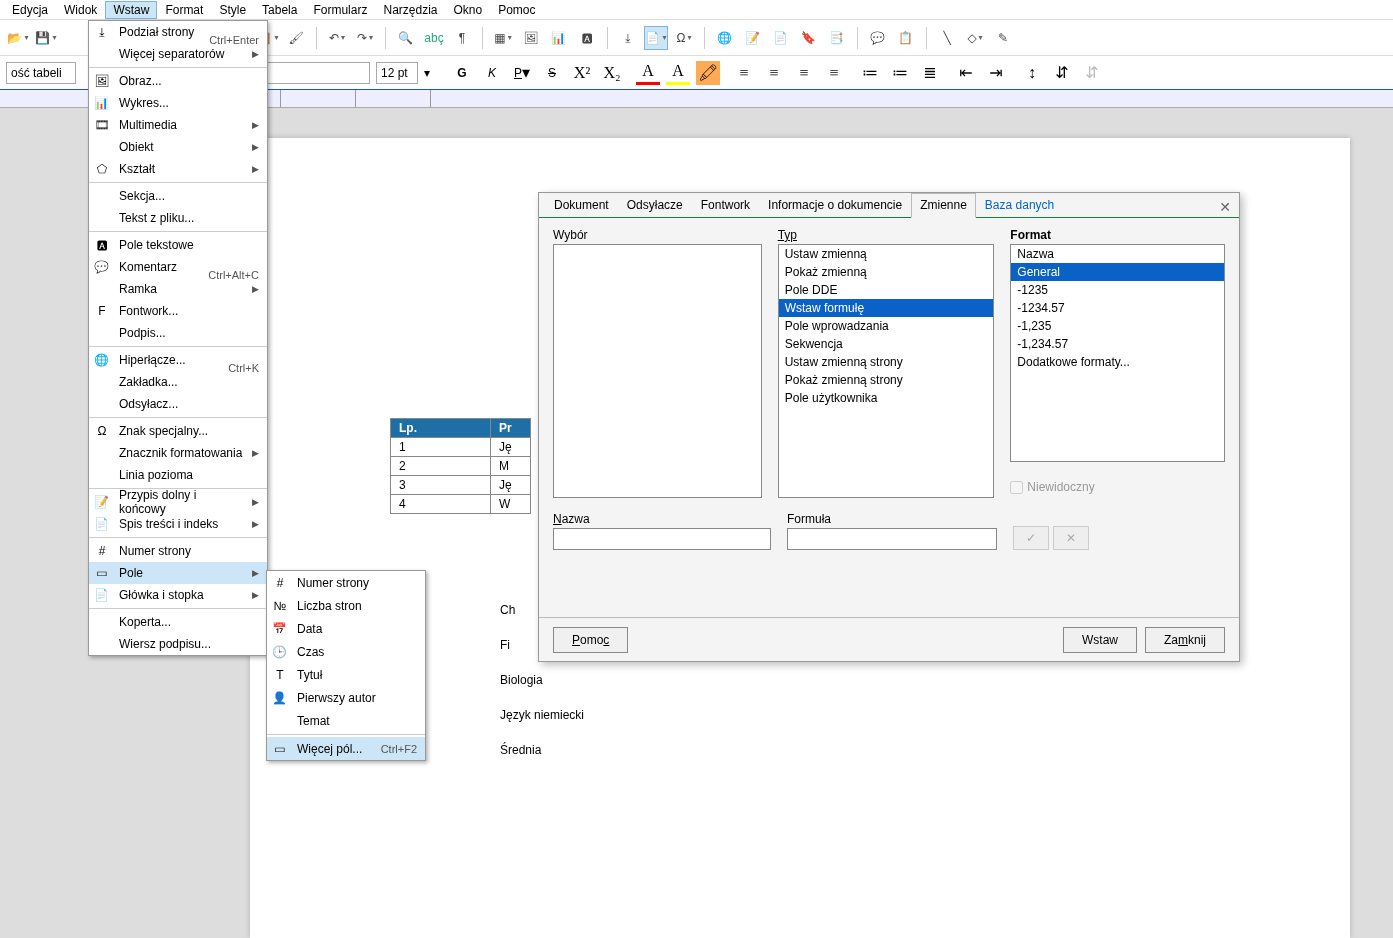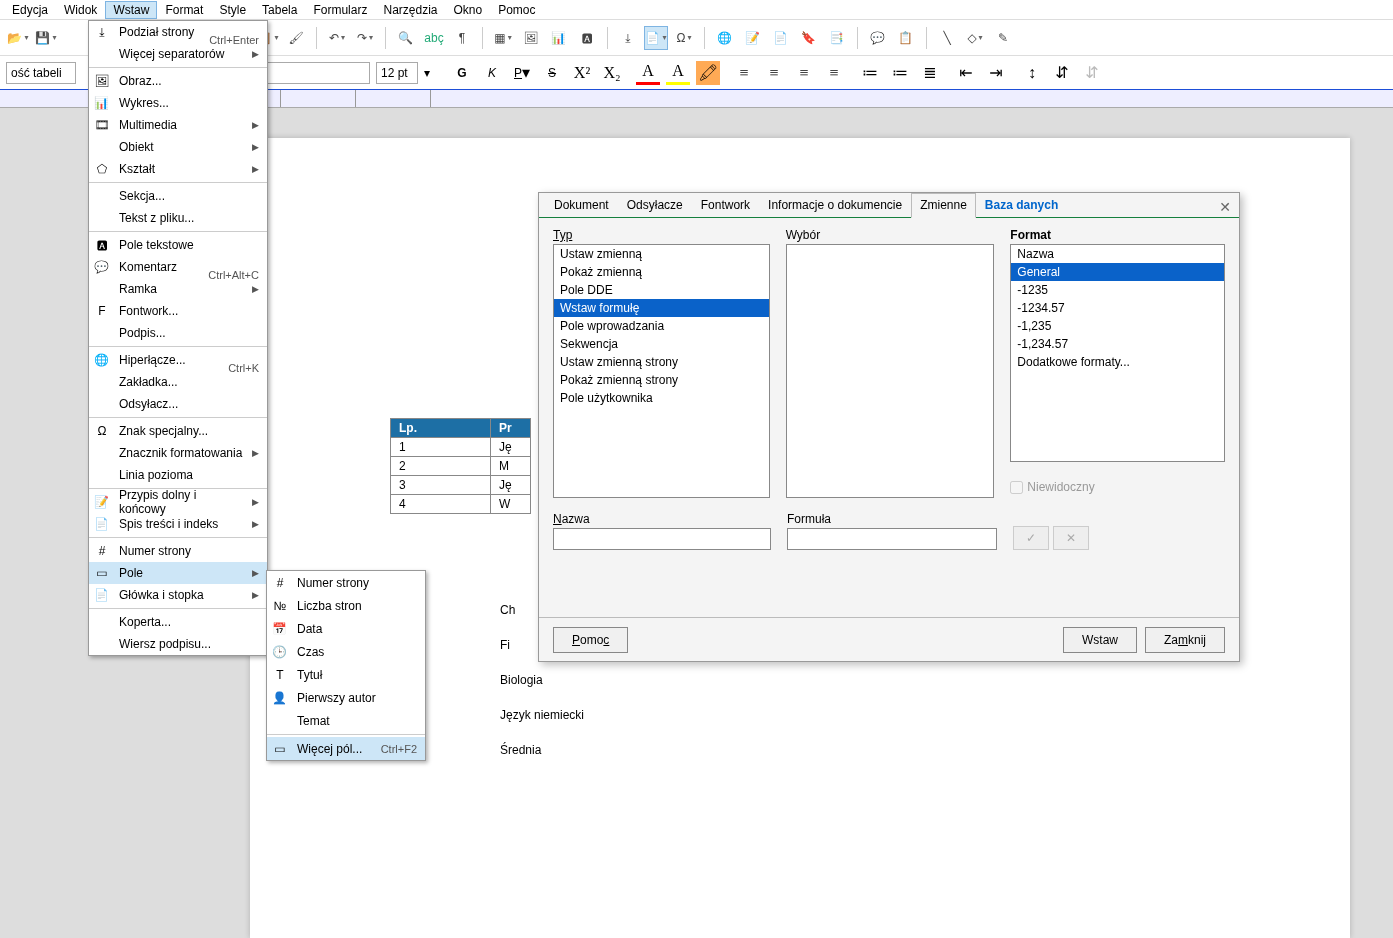--- a/index.html
+++ b/index.html
@@ -55,21 +55,21 @@
 .submenu .accel { color: #555; font-size: 11px; }
 .submenu hr { border: none; border-top: 1px solid #ccc; margin: 2px 0; }
 
 
 .dialog { position: absolute; left: 538px; top: 192px; width: 702px; height: 470px; background: #f4f4f4; border: 1px solid #999; box-shadow: 3px 3px 8px rgba(0,0,0,0.25); z-index: 200; }
 .dlg-title { height: 28px; display: flex; align-items: center; padding: 0 10px; font-size: 12px; color: #333; }
 .dlg-close { position: absolute; right: 8px; top: 6px; font-size: 14px; color: #666; cursor: default; }
 .tabs { display: flex; border-bottom: 1px solid #15803d; padding: 0 6px; }
 .tab { padding: 4px 8px 5px 8px; border: 1px solid transparent; border-bottom: none; margin-bottom: -1px; font-size: 12px; }
 .tab.active { background: #f4f4f4; border-color: #bbb; border-bottom: 1px solid #f4f4f4; }
-.tab.link { color: #0066cc; font-weight: bold; }
+.tab.link { color: #0066cc; }
 .dlg-body { padding: 10px 14px; display: flex; gap: 16px; }
 .col { display: flex; flex-direction: column; }
 .col h4 { font-size: 12px; font-weight: normal; margin-bottom: 2px; }
 .col h4 u { text-decoration: underline; }
 .list { border: 1px solid #888; background: #fff; height: 254px; overflow: auto; }
 .list .item { padding: 2px 6px; }
 .list .item.sel { background: #0a62c9; color: #fff; }
 .typecol { width: 218px; }
 .selcol { width: 210px; }
 .fmtcol { width: 216px; }
@@ -395,37 +395,37 @@
   <div class="dlg-close">✕</div>
   <div class="tabs">
     <div class="tab">Dokument</div>
     <div class="tab">Odsyłacze</div>
     <div class="tab">Fontwork</div>
     <div class="tab">Informacje o dokumencie</div>
     <div class="tab active">Zmienne</div>
     <div class="tab link">Baza danych</div>
   </div>
   <div class="dlg-body">
+    <div class="col selcol">
+      <h4>Wybór</h4>
+      <div class="list"></div>
+    </div>
     <div class="col typecol">
       <h4><u>Typ</u></h4>
       <div class="list" id="typ-list">
           <div class="item">Ustaw zmienną</div>
           <div class="item">Pokaż zmienną</div>
           <div class="item">Pole DDE</div>
           <div class="item sel">Wstaw formułę</div>
           <div class="item">Pole wprowadzania</div>
           <div class="item">Sekwencja</div>
           <div class="item">Ustaw zmienną strony</div>
           <div class="item">Pokaż zmienną strony</div>
           <div class="item">Pole użytkownika</div>
         </div>
-    </div>
-    <div class="col selcol">
-      <h4>Wybór</h4>
-      <div class="list"></div>
     </div>
     <div class="col fmtcol">
       <h4><b>Format</b></h4>
       <div class="list" style="height:218px" id="format-list">
           <div class="item">Nazwa</div>
           <div class="item sel">General</div>
           <div class="item">-1235</div>
           <div class="item">-1234.57</div>
           <div class="item">-1,235</div>
           <div class="item">-1,234.57</div>

